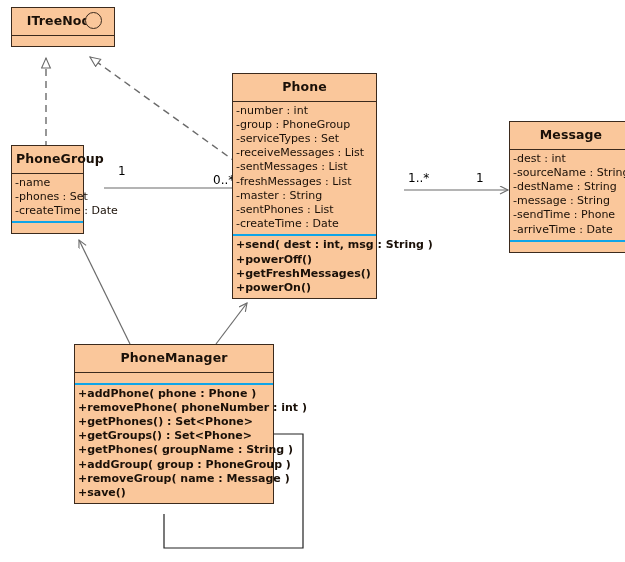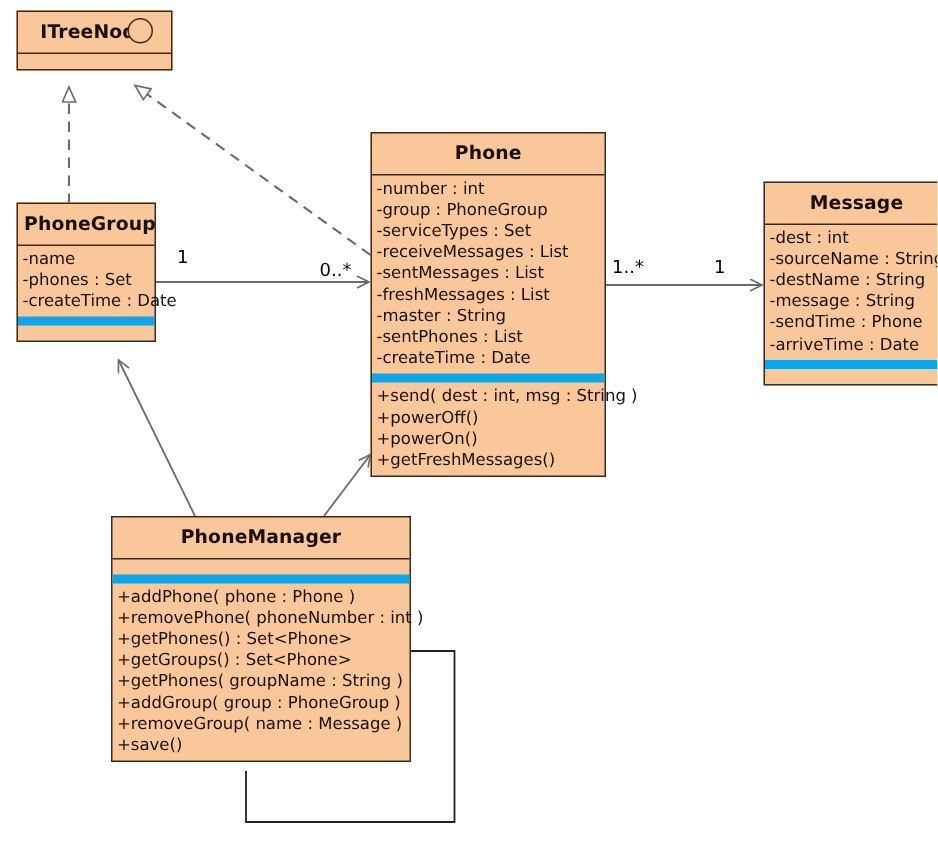--- a/index.html
+++ b/index.html
@@ -26,25 +26,26 @@
     text-align: center;
     font-weight: bold;
     font-size: 12.5px;
     line-height: 1;
     padding: 7px 4px 7px 4px;
     border-bottom: 1px solid #3b2a1d;
     position: relative;
     letter-spacing: 0.1px;
   }
   .cls-compartment {
-    border-bottom: 6px solid #0ea5e9;
+    border-bottom: 2px solid #0ea5e9;
     padding: 2px 0 3px 0;
   }
   .cls-compartment:last-child {
     border-bottom: none;
+    font-weight: bold;
   }
   .cls-compartment.empty {
     height: 10px;
     padding: 0;
   }
   .member {
     font-size: 11px;
     line-height: 14.2px;
     white-space: nowrap;
     padding-left: 3px;
@@ -136,48 +137,48 @@
   <div class="mult" style="left:213px; top:174px;">0..*</div>
   <div class="mult" style="left:408px; top:172px;">1..*</div>
   <div class="mult" style="left:476px; top:172px;">1</div>
 
   <div class="uml-class" style="left:11px; top:7px; width:104px;">
     <div class="cls-title">ITreeNode</div>
     <div class="cls-compartment empty"></div>
   </div>
   <div class="lollipop" style="left:85px; top:12px;"></div>
 
-  <div class="uml-class" style="left:11px; top:135px; width:93px;">
+  <div class="uml-class" style="left:11px; top:145px; width:73px;">
     <div class="cls-title">PhoneGroup</div>
     <div class="cls-compartment">
       <div class="member">-name</div>
       <div class="member">-phones : Set</div>
       <div class="member">-createTime : Date</div>
     </div>
     <div class="cls-compartment empty"></div>
   </div>
 
-  <div class="uml-class" style="left:247px; top:73px; width:157px;margin-top:15px;">
+  <div class="uml-class" style="left:232px; top:73px; width:145px;">
     <div class="cls-title">Phone</div>
     <div class="cls-compartment">
       <div class="member">-number : int</div>
       <div class="member">-group : PhoneGroup</div>
       <div class="member">-serviceTypes : Set</div>
       <div class="member">-receiveMessages : List</div>
       <div class="member">-sentMessages : List</div>
       <div class="member">-freshMessages : List</div>
       <div class="member">-master : String</div>
       <div class="member">-sentPhones : List</div>
       <div class="member">-createTime : Date</div>
     </div>
     <div class="cls-compartment">
       <div class="member">+send( dest : int, msg : String )</div>
       <div class="member">+powerOff()</div>
+      <div class="member">+getFreshMessages()</div>
       <div class="member">+powerOn()</div>
-      <div class="member">+getFreshMessages()</div>
     </div>
   </div>
 
   <div class="uml-class" style="left:509px; top:121px; width:124px;">
     <div class="cls-title">Message</div>
     <div class="cls-compartment">
       <div class="member">-dest : int</div>
       <div class="member">-sourceName : String</div>
       <div class="member">-destName : String</div>
       <div class="member">-message : String</div>

